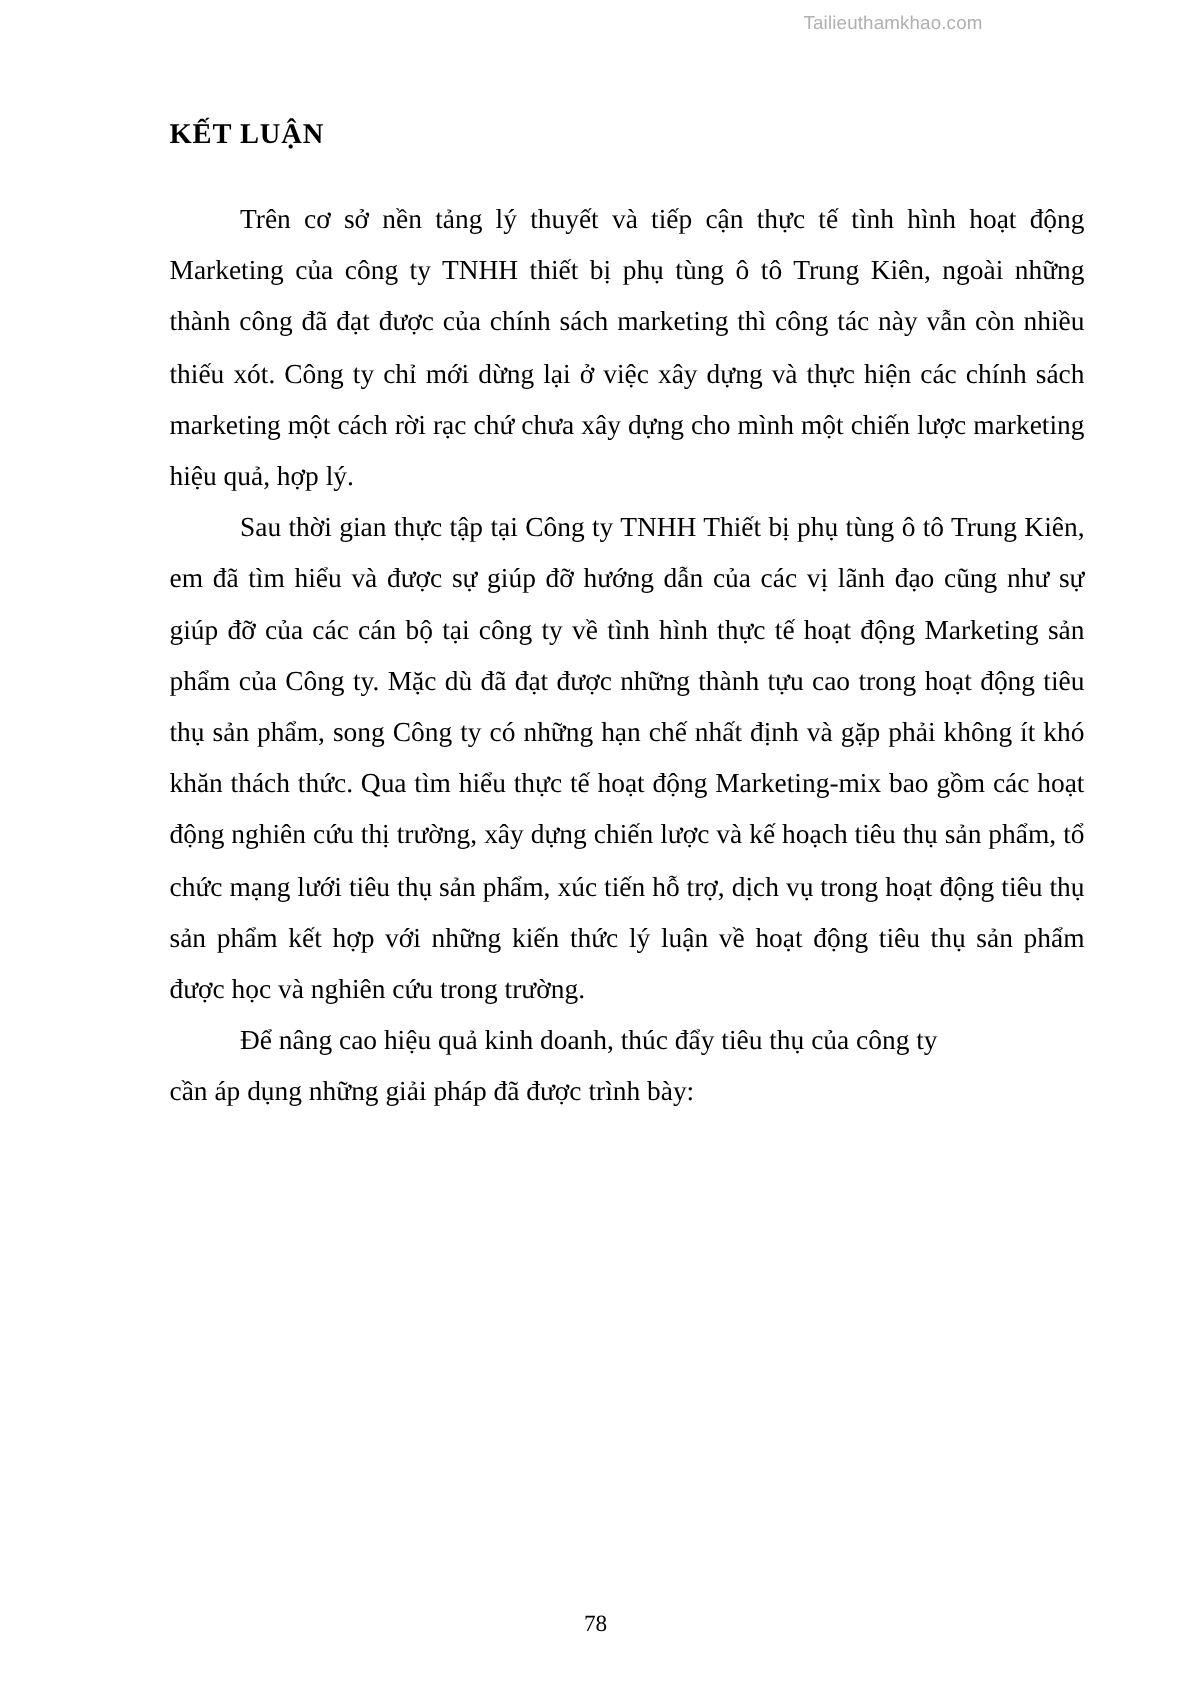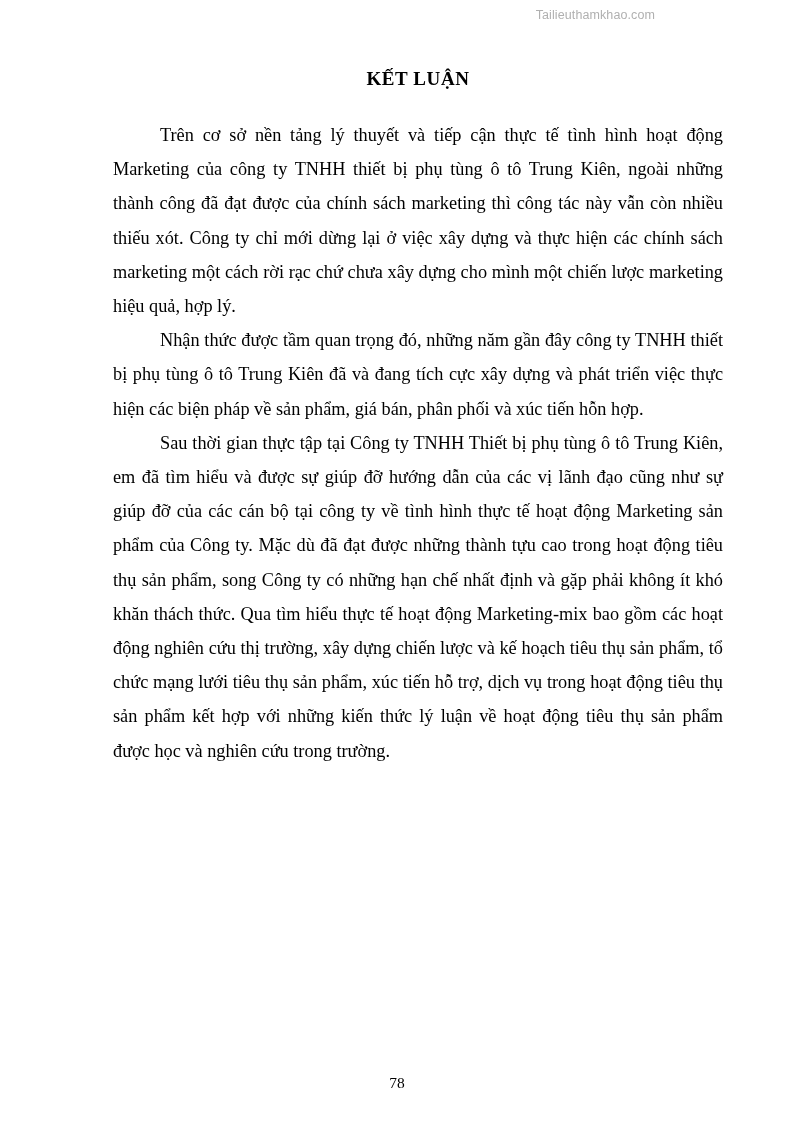--- a/index.html
+++ b/index.html
@@ -31,25 +31,25 @@
     letter-spacing: 0.1px;
     white-space: nowrap;
   }
   .content {
     position: absolute;
     left: 113px;
     top: 62px;
     width: 610px;
   }
   .doc-title {
-    text-align: center;
+    text-align: left;
     font-weight: bold;
     font-size: 19px;
     letter-spacing: 0.6px;
-    margin: 6px 0 28px 0;
+    margin: 17px 0 28px 0;
   }
   p.para {
     margin: 0;
     font-size: 18.3px;
     line-height: 34.2px;
     text-align: justify;
     text-justify: inter-word;
     text-indent: 47px;
   }
   p.para.noindent {
@@ -73,20 +73,21 @@
 
 <div class="page">
 
   <div class="watermark">Tailieuthamkhao.com</div>
 
   <div class="content">
 
     <h1 class="doc-title">KẾT LUẬN</h1>
 
     <p class="para">Trên cơ sở nền tảng lý thuyết và tiếp cận thực tế tình hình hoạt động Marketing của công ty TNHH thiết bị phụ tùng ô tô Trung Kiên, ngoài những thành công đã đạt được của chính sách marketing thì công tác này vẫn còn nhiều thiếu xót. Công ty chỉ mới dừng lại ở việc xây dựng và thực hiện các chính sách marketing một cách rời rạc chứ chưa xây dựng cho mình một chiến lược marketing hiệu quả, hợp lý.</p>
-    <p class="para">Nhận thức được tầm quan trọng đó, những năm gần đây công ty TNHH thiết bị phụ tùng ô tô Trung Kiên đã và đang tích cực xây dựng và phát triển việc thực hiện các biện pháp về sản phẩm, giá bán, phân phối và xúc tiến hỗn hợp.</p>
     <p class="para">Sau thời gian thực tập tại Công ty TNHH Thiết bị phụ tùng ô tô Trung Kiên, em đã tìm hiểu và được sự giúp đỡ hướng dẫn của các vị lãnh đạo cũng như sự giúp đỡ của các cán bộ tại công ty về tình hình thực tế hoạt động Marketing sản phẩm của Công ty. Mặc dù đã đạt được những thành tựu cao trong hoạt động tiêu thụ sản phẩm, song Công ty có những hạn chế nhất định và gặp phải không ít khó khăn thách thức. Qua tìm hiểu thực tế hoạt động Marketing-mix bao gồm các hoạt động nghiên cứu thị trường, xây dựng chiến lược và kế hoạch tiêu thụ sản phẩm, tổ chức mạng lưới tiêu thụ sản phẩm, xúc tiến hỗ trợ, dịch vụ trong hoạt động tiêu thụ sản phẩm kết hợp với những kiến thức lý luận về hoạt động tiêu thụ sản phẩm được học và nghiên cứu trong trường.</p>
+    <p class="para nojustify">Để nâng cao hiệu quả kinh doanh, thúc đẩy tiêu thụ của công ty</p>
+    <p class="para noindent nojustify">cần áp dụng những giải pháp đã được trình bày:</p>
 
   </div>
 
   <div class="page-number">78</div>
 
 </div>
 
 </body></html>

